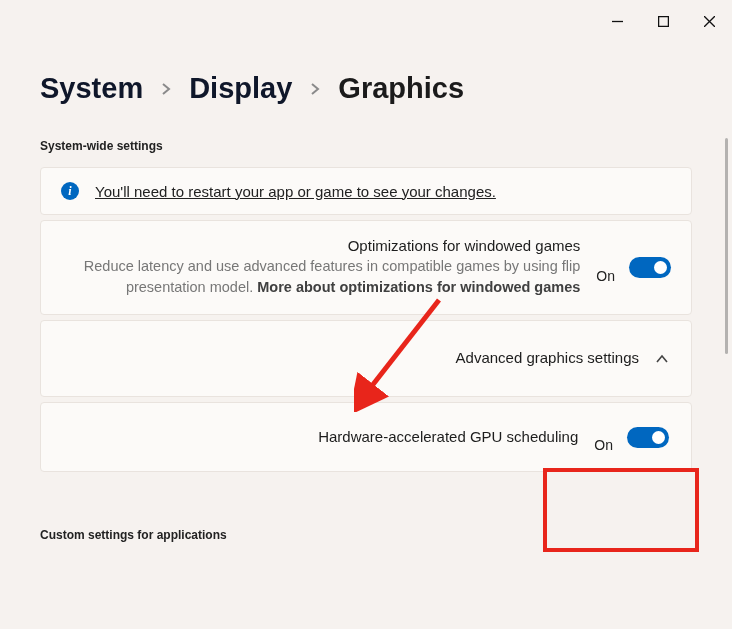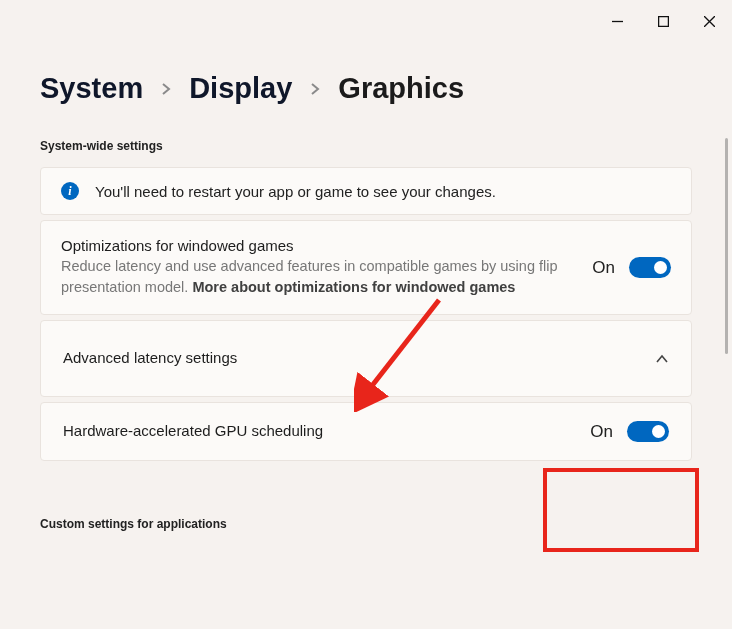--- a/index.html
+++ b/index.html
@@ -102,23 +102,25 @@
       color: #fff;
       font-style: italic;
       font-family: Georgia, serif;
       font-weight: 600;
       font-size: 12px;
       line-height: 1;
     }
     .info-text {
       font-size: 15px;
       color: #222;
+      text-decoration: underline;
     }
     .card-left {
       flex: 1;
+      text-align: right;
     }
     .card-title {
       font-size: 15px;
       color: #1d1d1d;
       margin-bottom: 2px;
     }
     .card-desc {
       font-size: 14.5px;
       color: #777;
       line-height: 1.45;
@@ -127,22 +129,23 @@
       color: #404040;
       font-weight: 700;
       cursor: pointer;
     }
     .card-right {
       display: flex;
       align-items: center;
       gap: 14px;
     }
     .toggle-label {
-      font-size: 17px;
+      font-size: 14px;
       color: #222;
+      margin-top: 16px;
     }
     .toggle {
       width: 42px;
       height: 21px;
       background: #0067c0;
       border-radius: 20px;
       position: relative;
       cursor: pointer;
     }
     .toggle::after {
@@ -261,21 +264,21 @@
         </div>
       </div>
       <div class="card-right">
         <span class="toggle-label">On</span>
         <div class="toggle"></div>
       </div>
     </div>
 
     <div class="card expandable">
       <div class="card-left">
-        <div class="card-title">Advanced latency settings</div>
+        <div class="card-title">Advanced graphics settings</div>
       </div>
       <div class="chevron">
         <svg viewBox="0 0 14 14">
             <polyline points="2,10 7,4 12,10"></polyline>
           </svg>
       </div>
     </div>
 
     <div class="card gpu">
       <div class="card-left">

